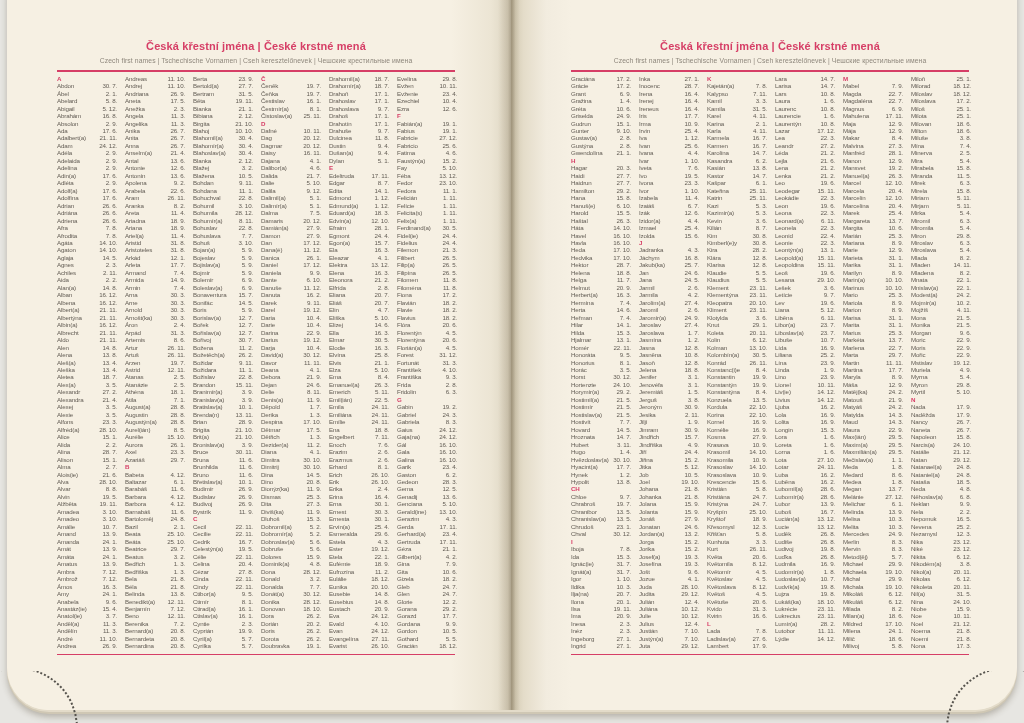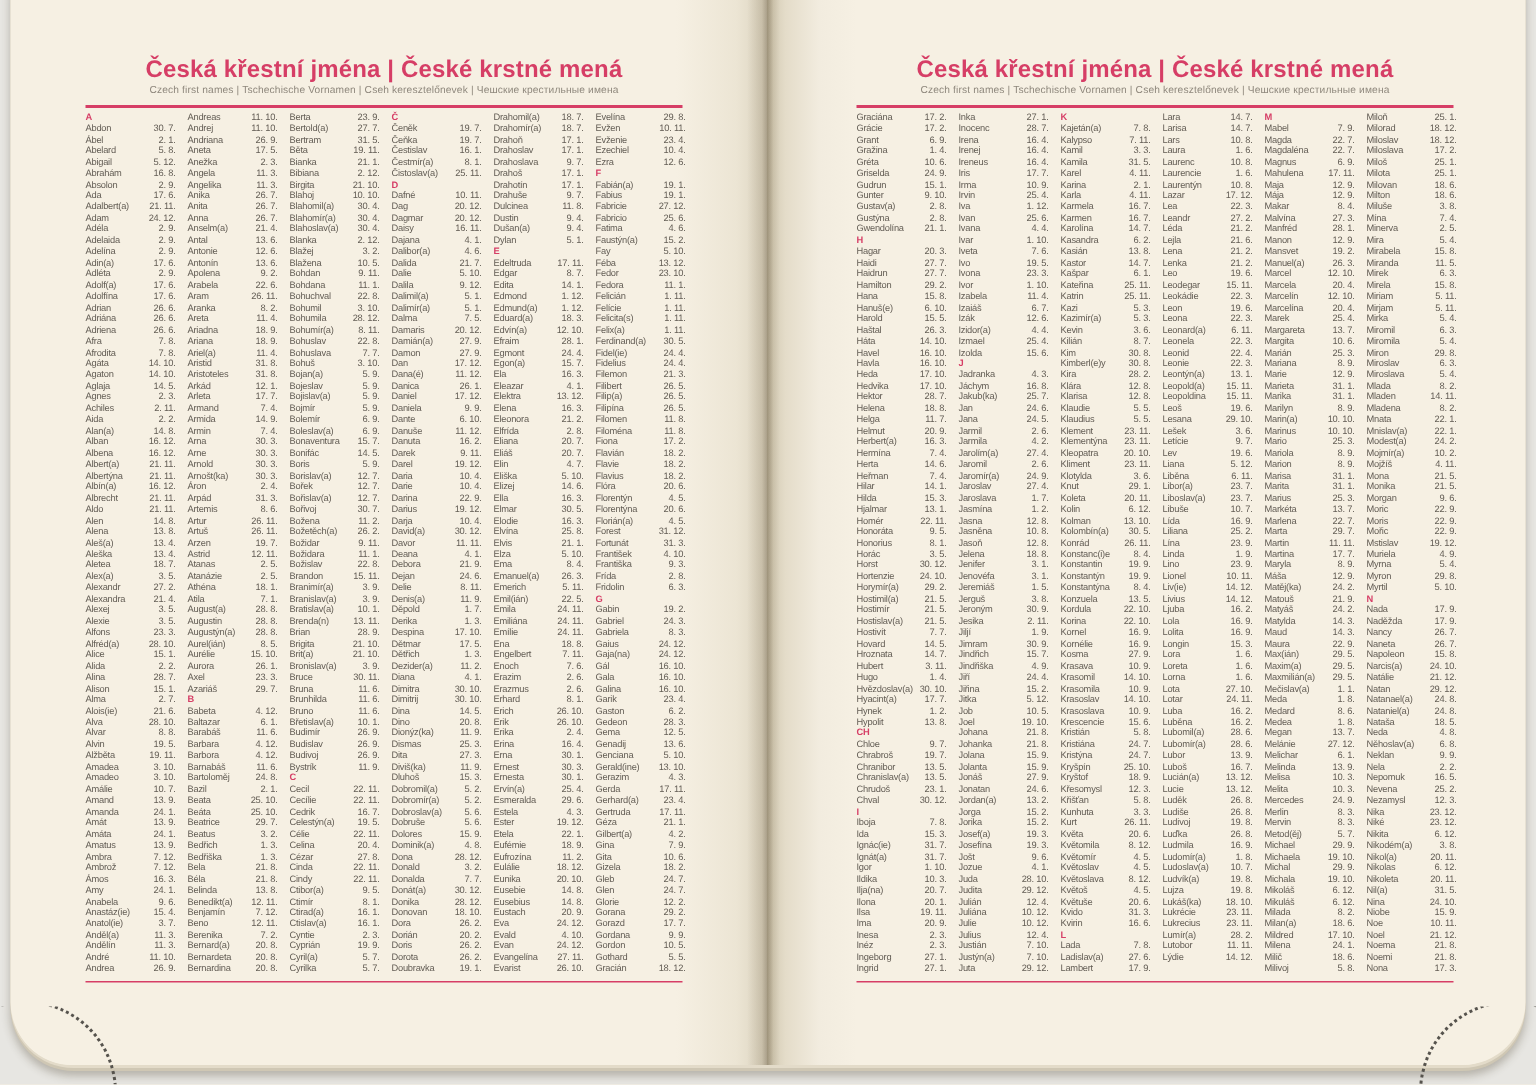--- a/index.html
+++ b/index.html
@@ -25,21 +25,21 @@
   }
   .spine{
     position:absolute;left:498px;top:0;width:22px;height:710px;z-index:3;
     background:linear-gradient(90deg,rgba(90,72,40,0) 0%,rgba(90,72,40,.16) 45%,rgba(70,54,28,.34) 62%,rgba(90,72,40,.10) 80%,rgba(90,72,40,0) 100%);
     pointer-events:none;
   }
   .ph{width:398px;margin-top:40px;text-align:center}
   .page.left .ph{margin-left:49px}
   .page.right .ph{margin-left:60px}
   .title{
-    font-size:16px;font-weight:bold;color:#d63e66;letter-spacing:.1px;line-height:13px;
+    font-size:11px;font-weight:bold;color:#d63e66;letter-spacing:.1px;line-height:13px;
   }
   .subtitle{
     font-size:6.8px;color:#8e877c;margin-top:4px;letter-spacing:.1px;
   }
   .rule{height:1.7px;background:#d63e66;margin-top:6px}
   .rule.bottom{margin-top:4px}
   .cols{
     display:flex;gap:8px;width:400px;margin-top:3px;
   }
   .page.left .cols{margin-left:49px}

